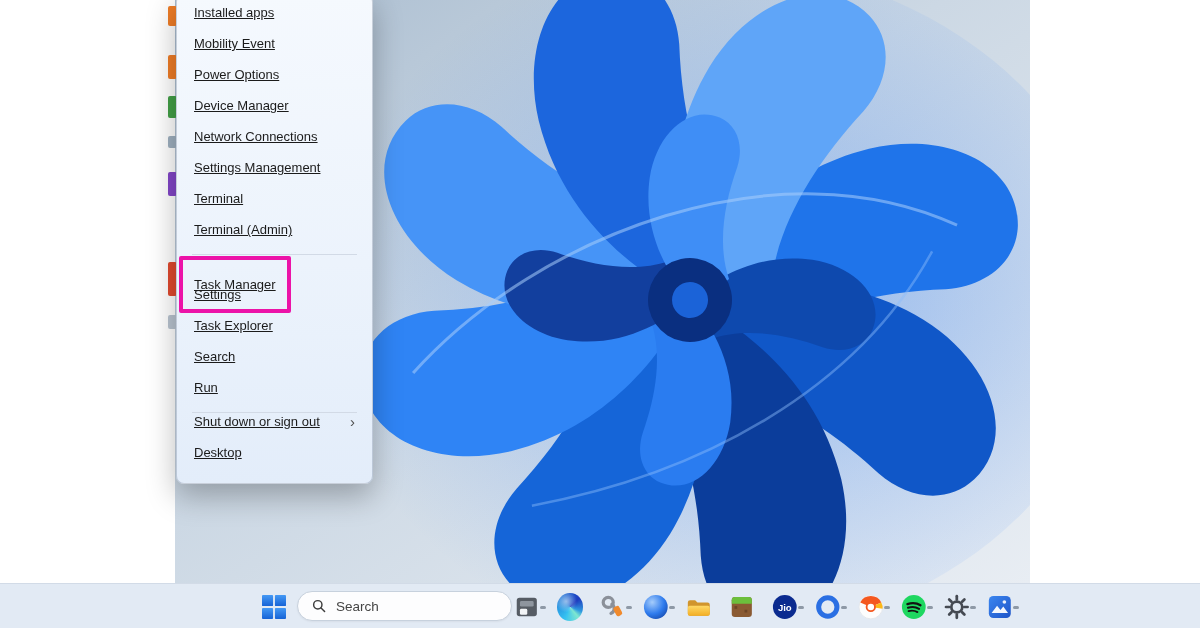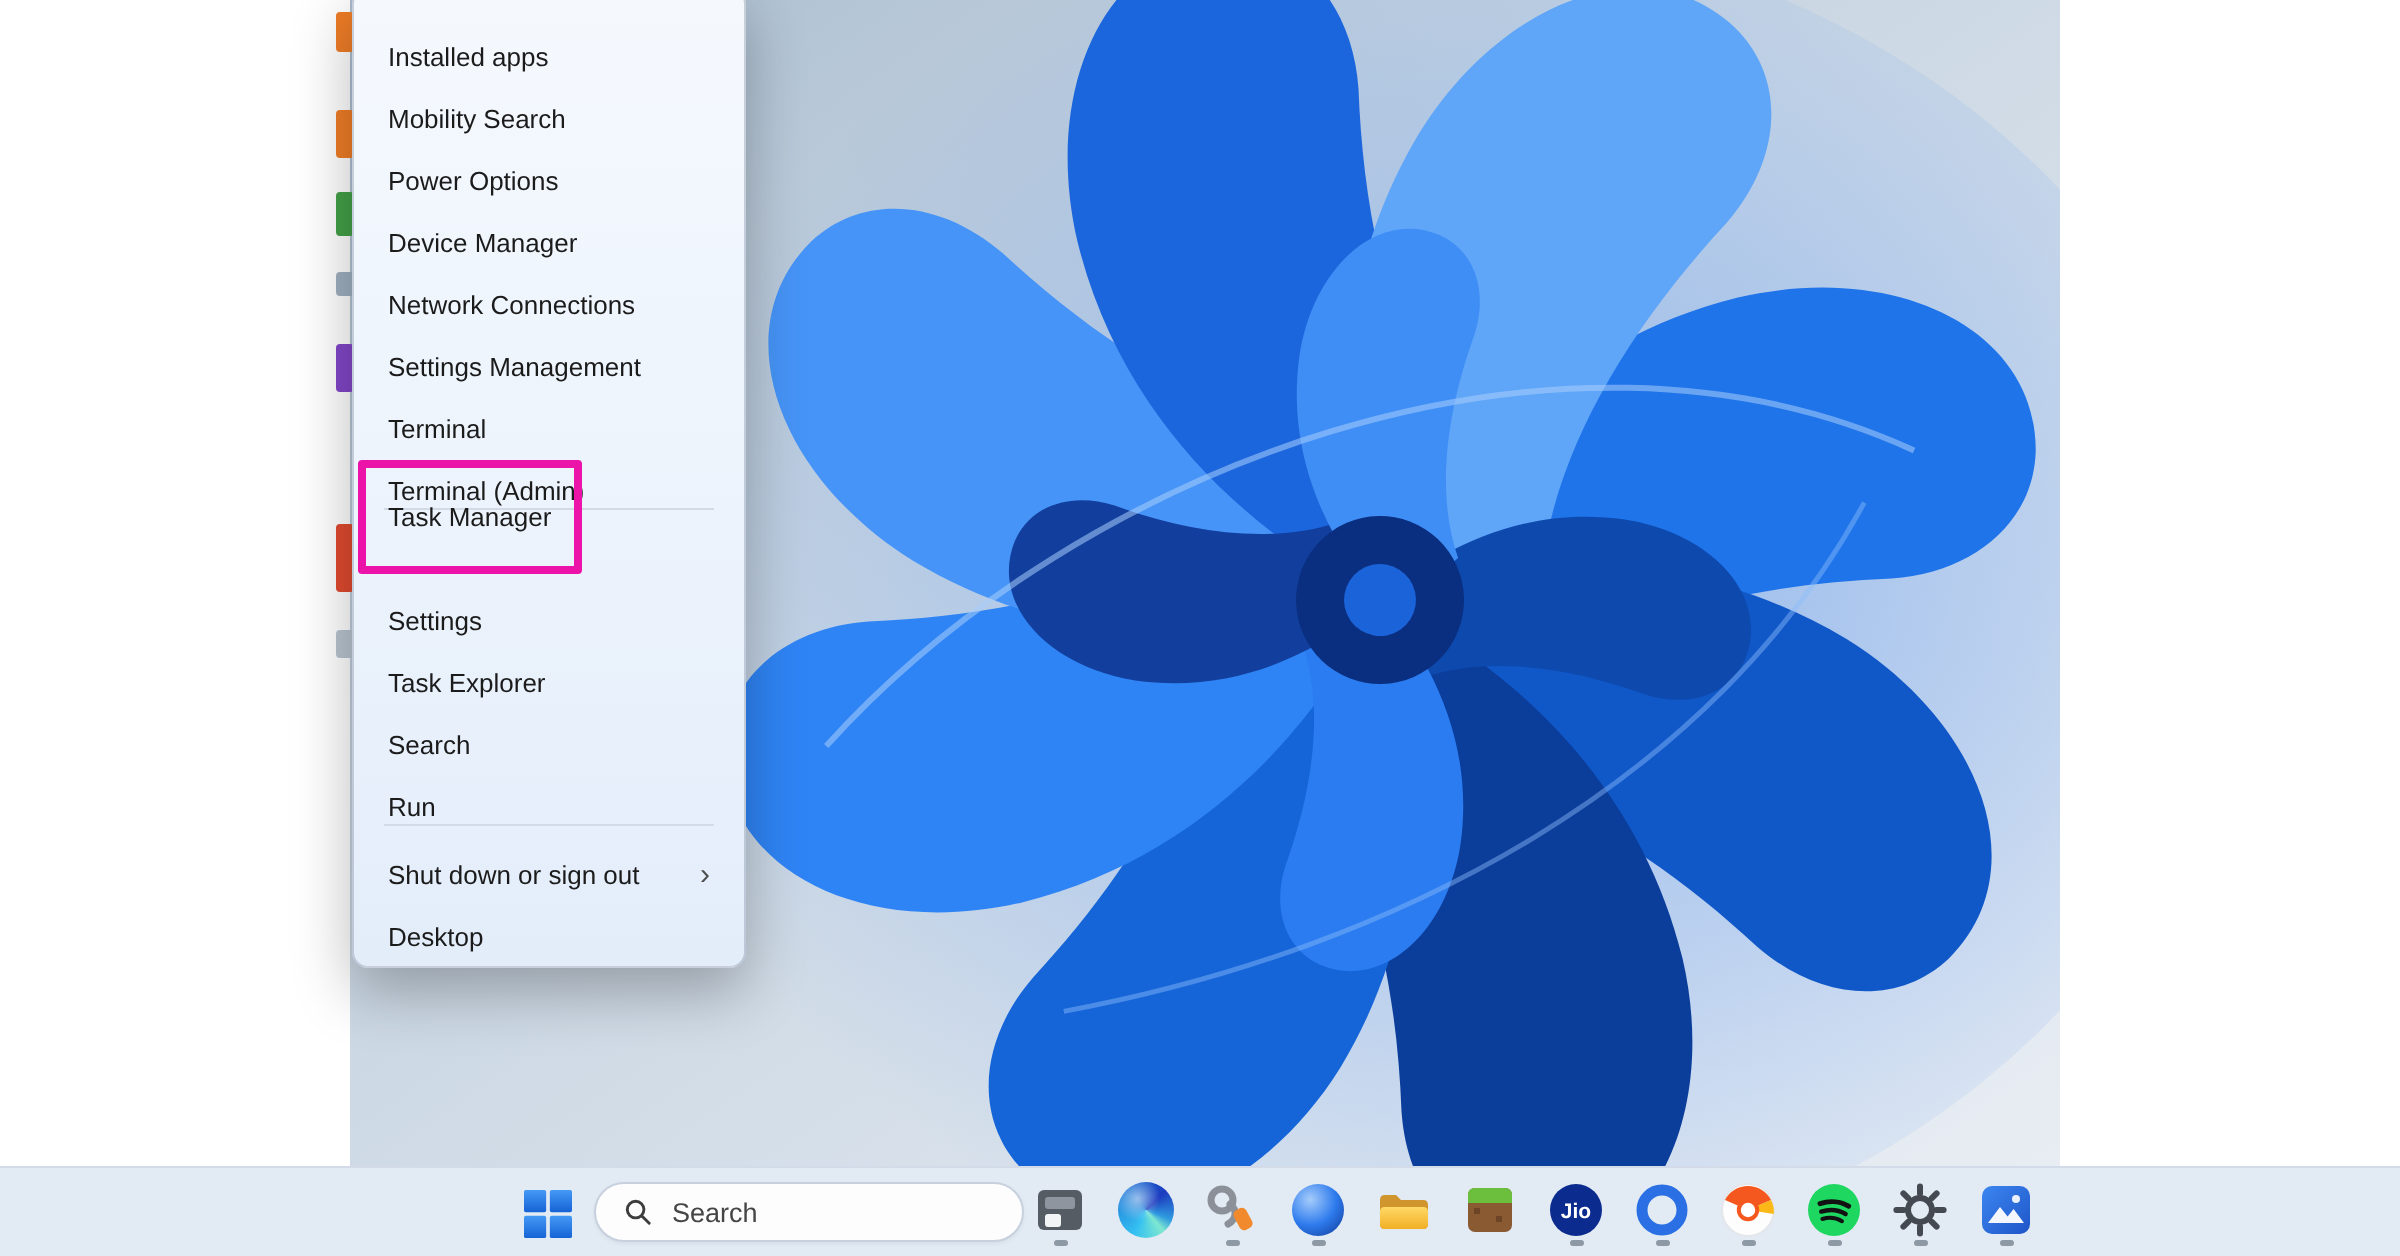--- a/index.html
+++ b/index.html
@@ -14,22 +14,22 @@
   .sliver{position:absolute;left:168px;width:9px;border-radius:2px;z-index:2}
   
   .menu{
     position:absolute;left:176px;top:-6px;width:197px;z-index:5;box-sizing:border-box;
     background:linear-gradient(180deg,#f5f9fe 0%,#ecf3fc 55%,#e3edfa 100%);
     border:1px solid rgba(125,140,160,.38);border-radius:8px;
     box-shadow:0 12px 30px rgba(0,0,0,.28);
     padding:10px 5px 7px;
   }
   .menu-item{
-    height:31px;display:flex;align-items:flex-end;padding:0 12px;position:relative;
-    font-size:13px;color:#1b1b1b;border-radius:4px;cursor:default;white-space:nowrap;
+    height:31px;display:flex;align-items:flex-start;padding:0 12px;position:relative;
+    font-size:13px;color:#1b1b1b;border-radius:4px;cursor:default;white-space:nowrap;text-decoration:underline;
   }
   .menu-sep{height:1px;background:#d2dae6;margin:1px 10px}
   .chevron{position:absolute;right:12px;font-size:15px;color:#4f4f4f;line-height:1}
   .annotated-row{z-index:3}
   .annot{
     display:inline-block;padding:17px 11px;margin-left:-15px;border:4px solid #ec13a8;
     border-radius:2px;background:transparent;
   }
   
   .taskbar{
@@ -40,21 +40,21 @@
     align-items:center;justify-content:center;border-radius:5px;cursor:pointer}
   .start svg{width:24px;height:24px}
   .search-pill{
     position:absolute;left:297px;top:7px;width:215px;height:30px;box-sizing:border-box;
     background:#fdfdfe;border:1px solid #c7d1dd;border-radius:16px;cursor:pointer;
     display:flex;align-items:center;gap:9px;padding:0 13px;
     color:#454545;font-size:13.5px;box-shadow:0 1px 2px rgba(0,0,0,.05);
   }
   .search-pill svg{width:16px;height:16px;flex:0 0 auto}
   .tb-icons{position:absolute;left:514px;top:0;height:45px;display:flex;gap:11px;align-items:center}
-  .tb-slot{width:32px;height:40px;display:flex;flex-direction:column;align-items:center;
+  .tb-slot{width:32px;height:40px;display:flex;flex-direction:row;align-items:center;
     justify-content:center;cursor:pointer;border-radius:5px}
   .tb-slot svg,.tb-slot .glyph{width:28px;height:28px;display:block}
   .indicator{width:7px;height:3px;border-radius:2px;background:#8e99a6;margin-top:1px}
   .indicator.off{visibility:hidden}
   .glyph.edge{
     border-radius:50%;
     background:
       radial-gradient(circle at 35% 30%, rgba(255,255,255,.55), rgba(255,255,255,0) 42%),
       conic-gradient(from 140deg, #7ee7d0, #35c1f1 18%, #1b6fd4 52%, #1d3bbf 74%, #2f9ae0 92%, #7ee7d0);
   }
@@ -131,21 +131,21 @@
     <div class="sliver" style="top: 262px; height: 34px; background: rgb(224, 74, 47);"></div>
     <div class="sliver" style="top: 315px; height: 14px; background: rgb(185, 196, 208);"></div>
   </div>
 
 <div class="menu">
   <div class="menu-list">
       <div class="menu-item">
         <span>Installed apps</span>
       </div>
       <div class="menu-item">
-        <span>Mobility Search</span>
+        <span>Mobility Event</span>
       </div>
       <div class="menu-item">
         <span>Power Options</span>
       </div>
       <div class="menu-item">
         <span>Device Manager</span>
       </div>
       <div class="menu-item">
         <span>Network Connections</span>
       </div>

